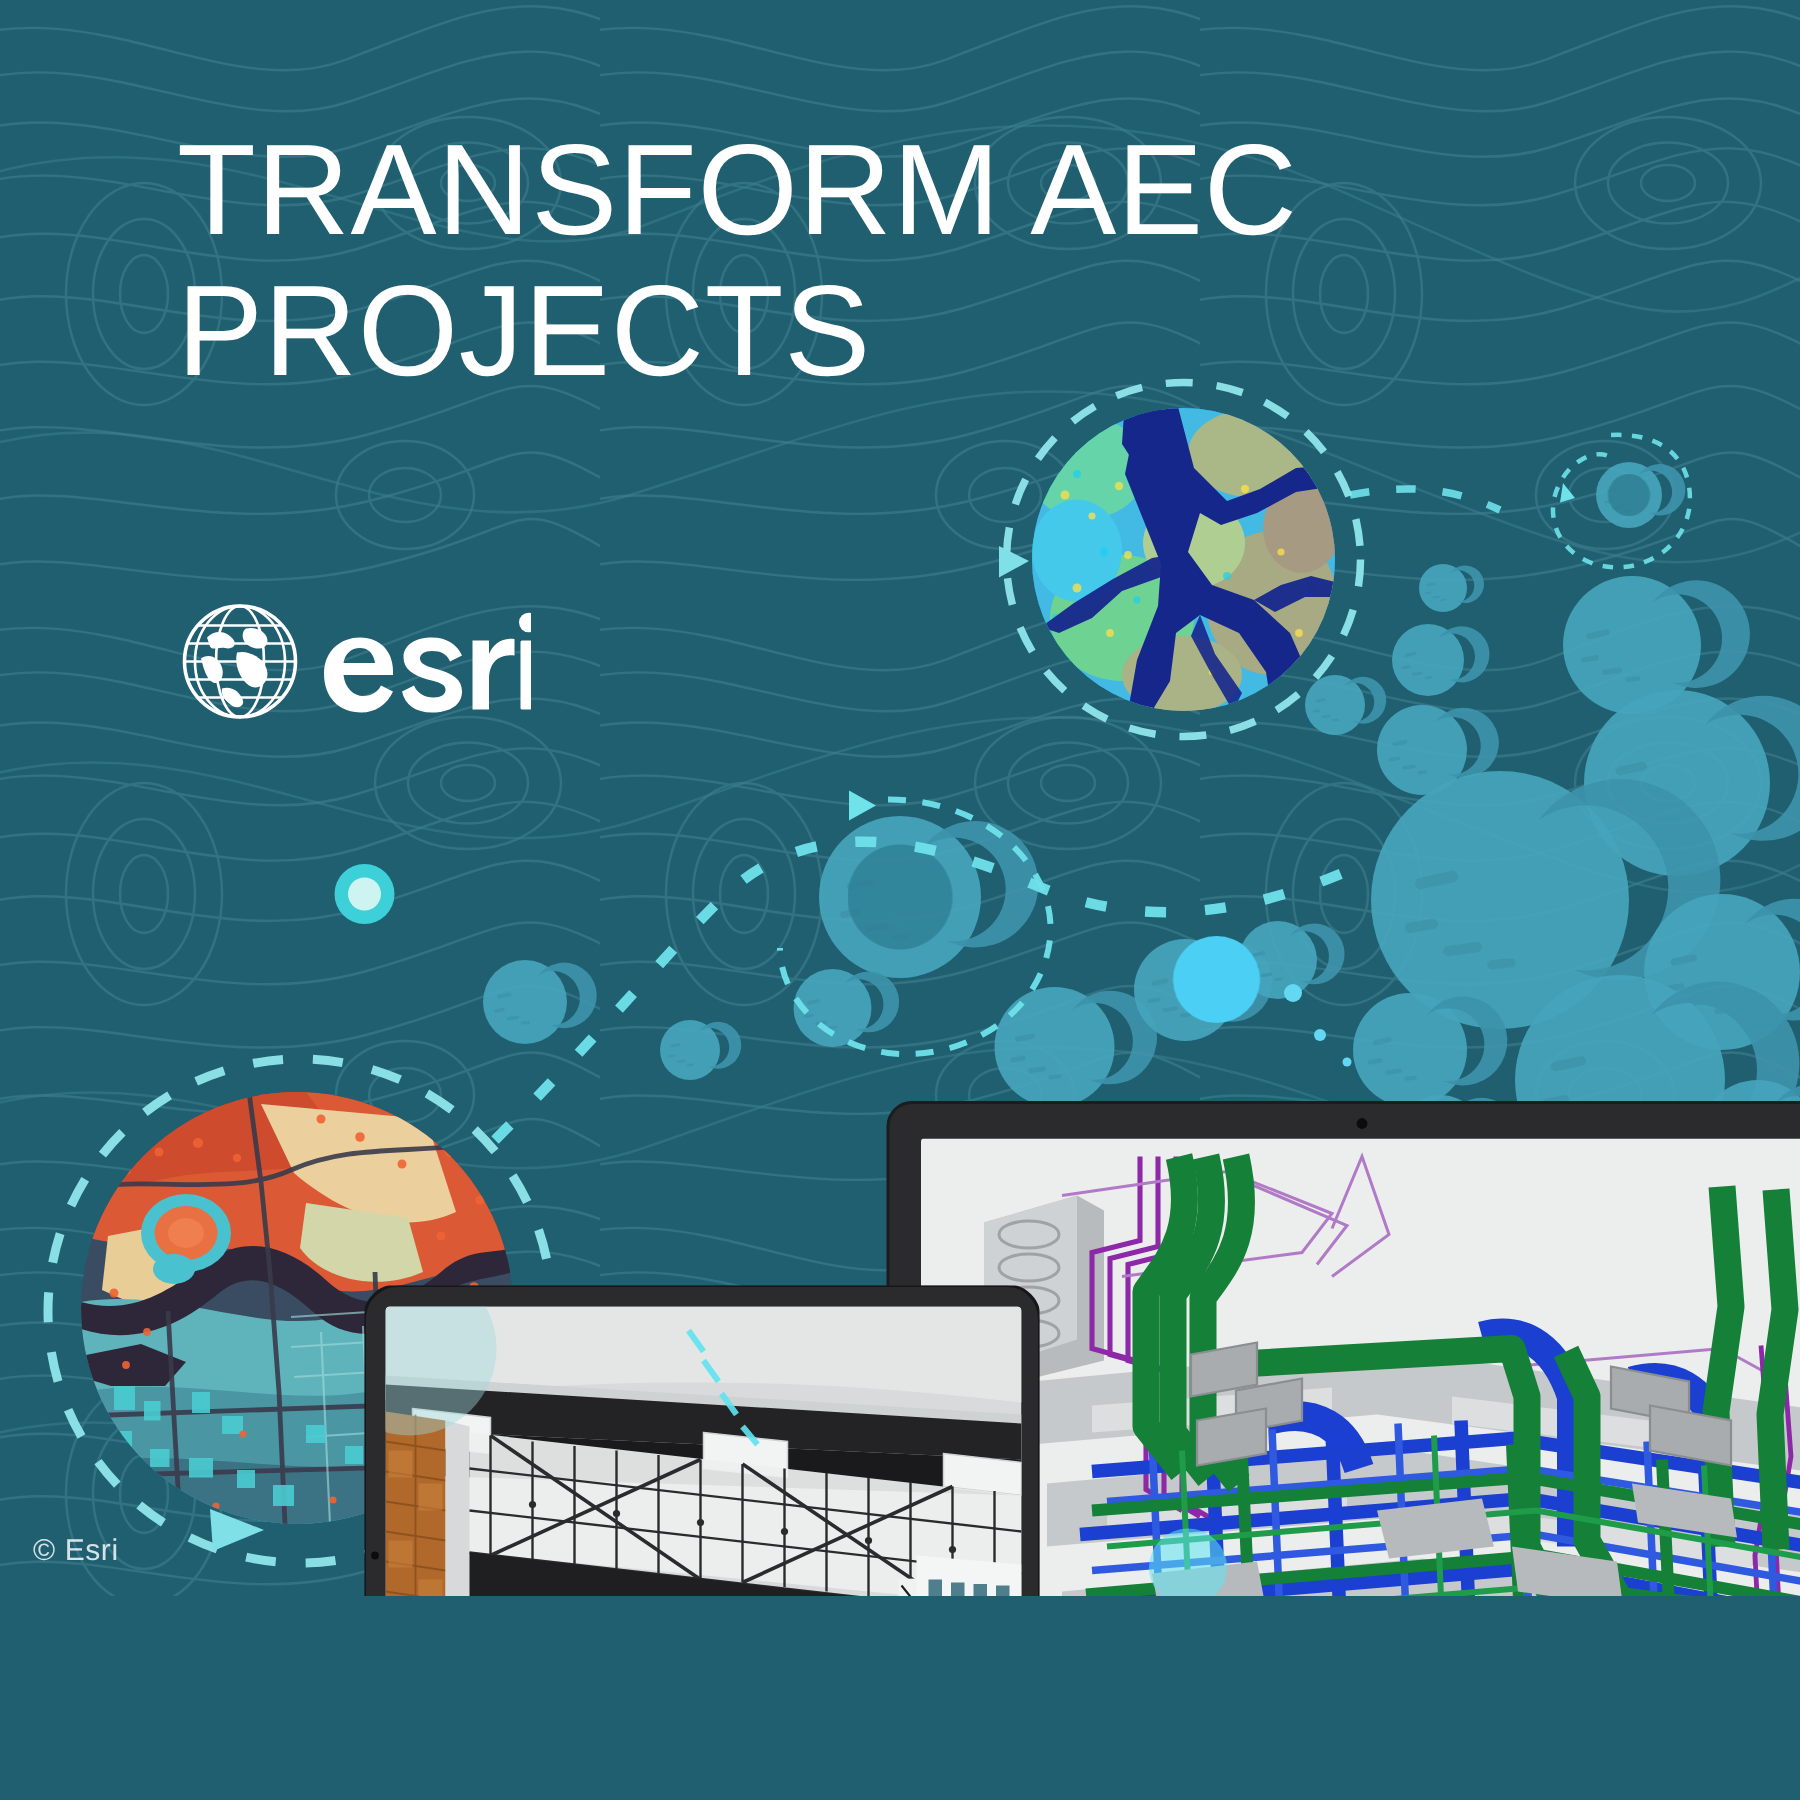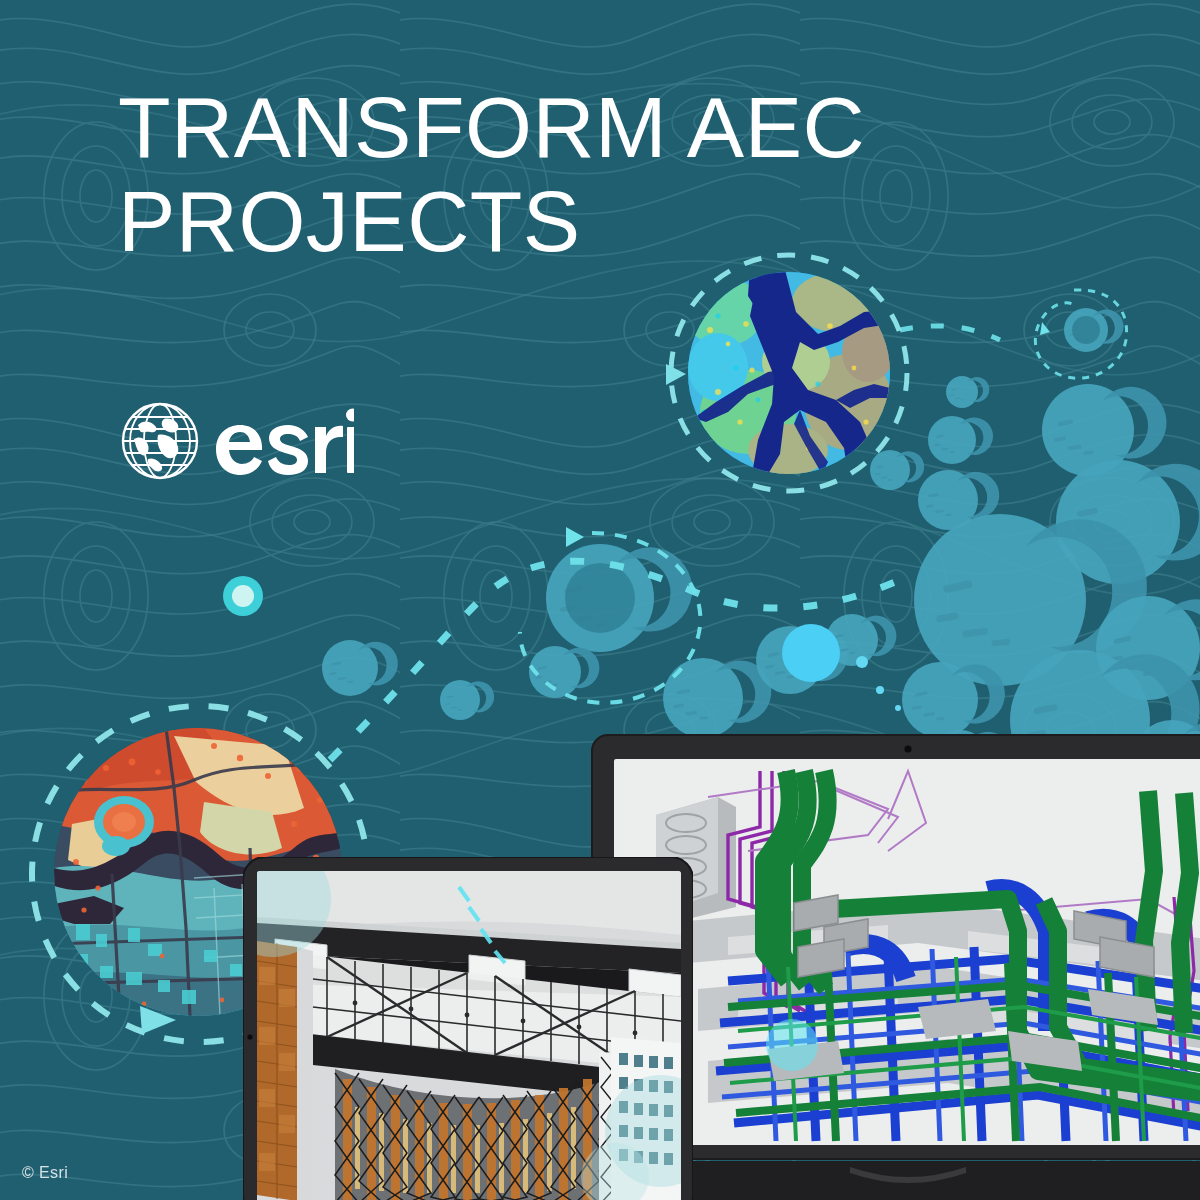--- a/index.html
+++ b/index.html
@@ -5,21 +5,21 @@
   * { margin:0; padding:0; box-sizing:border-box; }
   html,body { width:1200px; height:1200px; }
   body {
     font-family: "Liberation Sans", sans-serif;
     background:#1f5f70;
     overflow:hidden;
     position:relative;
   }
   #stage {
     position:relative;
-    width:1200px; height:1200px;
+    width:1200px; height:1064px;
     overflow:hidden;
     background:#1f5f70;
   }
   .layer { position:absolute; inset:0; }
   .layer > svg { display:block; width:1200px; height:1200px; }
 
   
   #headline {
     position:absolute;
     left:118px; top:80px;
@@ -56,21 +56,21 @@
   }
   #esri-logo .globe { width:80px; height:80px; flex:0 0 80px; }
   #esri-logo .word { position:relative; width:140px; height:72px; }
   #esri-logo .word svg { display:block; width:140px; height:72px; }
 
   
   #copyright {
     position:absolute;
     left:22px; bottom:18px;
     color:rgba(255,255,255,.82);
-    font-size:16px;
+    font-size:20px;
     letter-spacing:.4px;
     z-index:40;
   }
 
   
   #laptop {
     position:absolute;
     left:588px; top:731px;
     width:640px; height:480px;
     z-index:20;

